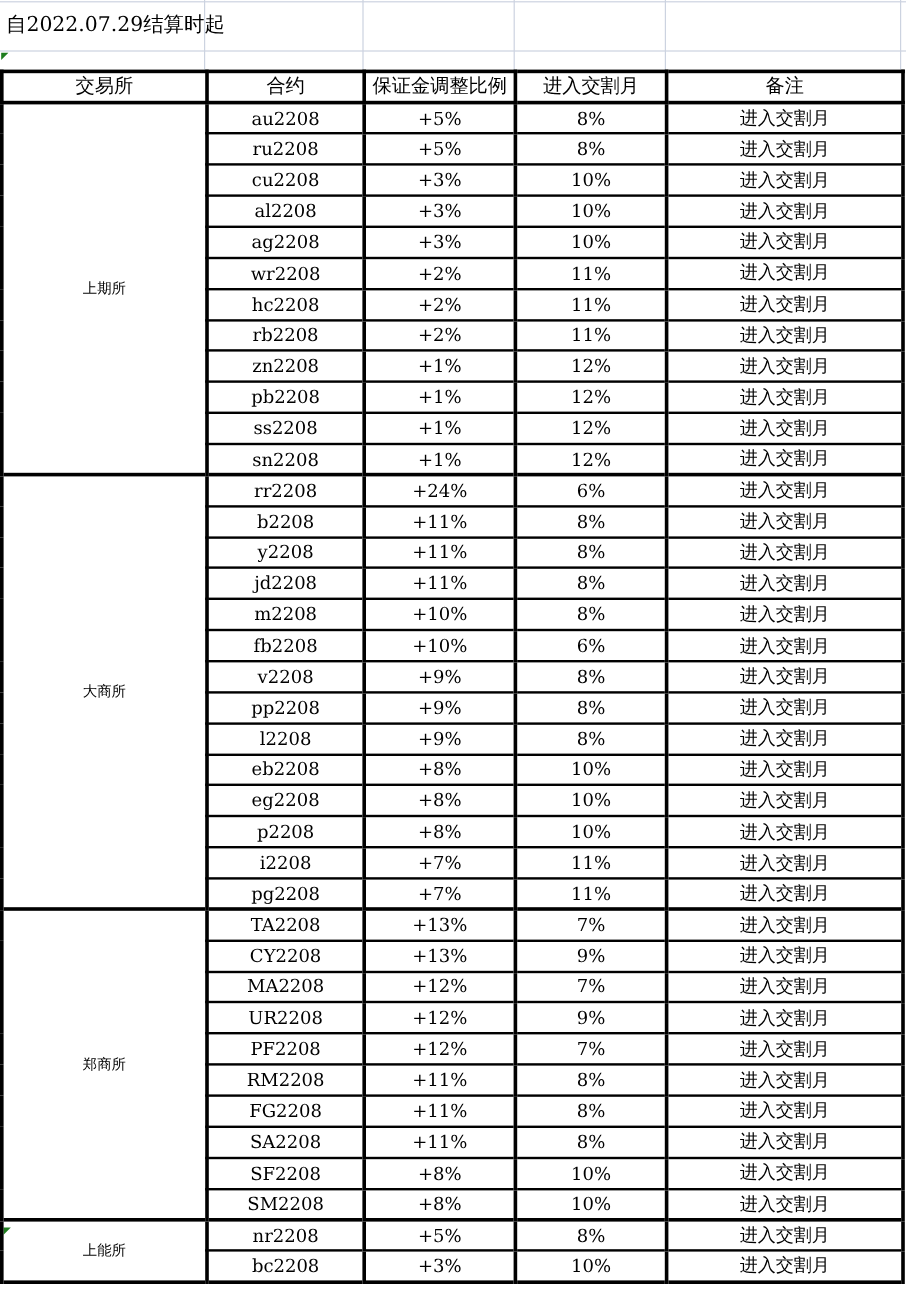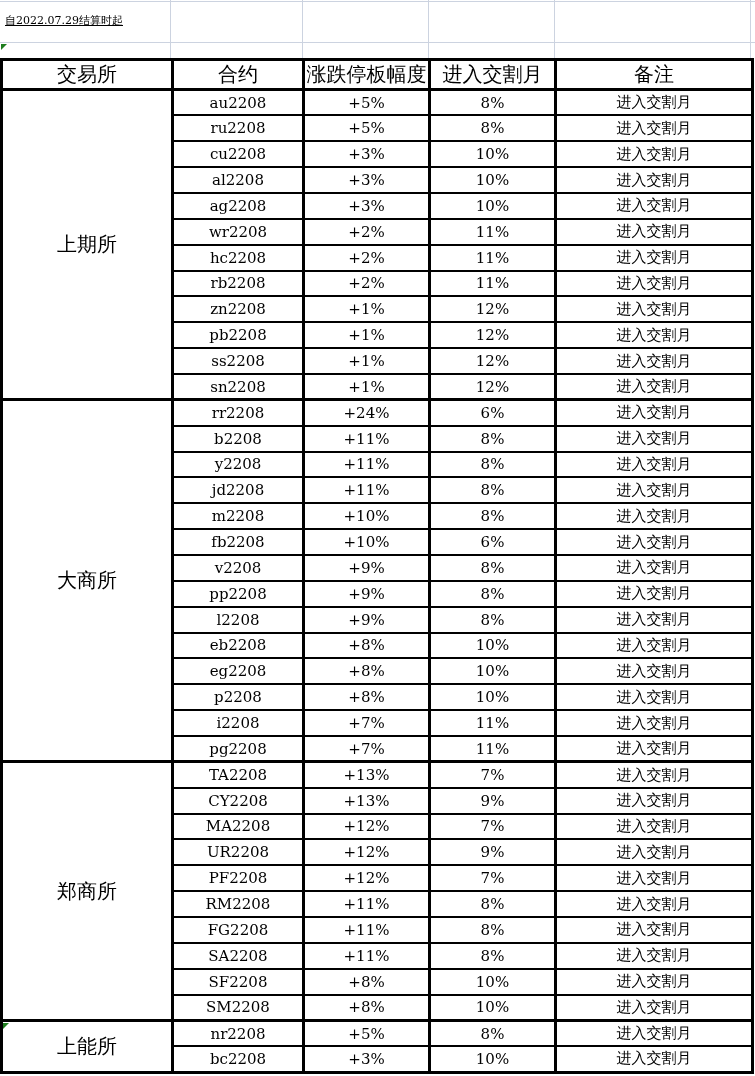--- a/index.html
+++ b/index.html
@@ -8,44 +8,44 @@
     position:relative;
     background:#ffffff;
     font-family:"DejaVu Serif","Liberation Serif",serif;
     color:#000000;
     overflow:hidden;
   }
   .gridline-h { position:absolute; left:0; width:755px; height:1px; background:#ccd3e0; }
   .gridline-v { position:absolute; top:0; width:1px; height:58px; background:#ccd3e0; }
   .title-cell {
     position:absolute; left:5px; top:0; height:42px; line-height:42px;
-    font-size:11px; white-space:nowrap;text-decoration:underline;
+    font-size:17px; white-space:nowrap;
   }
   table.margin-table {
     position:absolute; left:0; top:58px; width:751px;
     border-collapse:collapse; table-layout:fixed;
     border:3px solid #000;
   }
   table.margin-table th {
     border:3px solid #000;
     height:26px;
-    font-size:20px; font-weight:normal;
+    font-size:16px; font-weight:normal;
     vertical-align:middle;
     padding:0; overflow:hidden; white-space:nowrap;
   }
   table.margin-table td {
     border:2px solid #000;
     border-left-width:3px; border-right-width:3px;
     font-size:15px;
     text-align:center; vertical-align:middle;
     padding:0; overflow:hidden; white-space:nowrap;
   }
   table.margin-table tbody tr { height:25.87px; }
   table.margin-table tr.section-start td { border-top-width:3px;margin-top:13px; }
-  table.margin-table td.exchange { font-size:20px; }
+  table.margin-table td.exchange { font-size:12px; }
   .err-tri {
     position:absolute; width:0; height:0;
     border-top:6px solid #1e7d1e;
     border-right:6px solid transparent;
   }
   #tri-a2  { left:1px; top:44px; }
   #tri-ine { left:3px; top:1023px; }
 </style>
 </head>
 <body>
@@ -68,21 +68,21 @@
     <col style="width:171px">
     <col style="width:131px">
     <col style="width:126px">
     <col style="width:126px">
     <col style="width:197px">
   </colgroup>
   <thead>
     <tr>
       <th>交易所</th>
       <th>合约</th>
-      <th>涨跌停板幅度</th>
+      <th>保证金调整比例</th>
       <th>进入交割月</th>
       <th>备注</th>
     </tr>
   </thead>
   <tbody>
       <tr class="section-start">
         <td rowspan="12" class="exchange">上期所</td>
         <td>au2208</td>
         <td>+5%</td>
         <td>8%</td>

